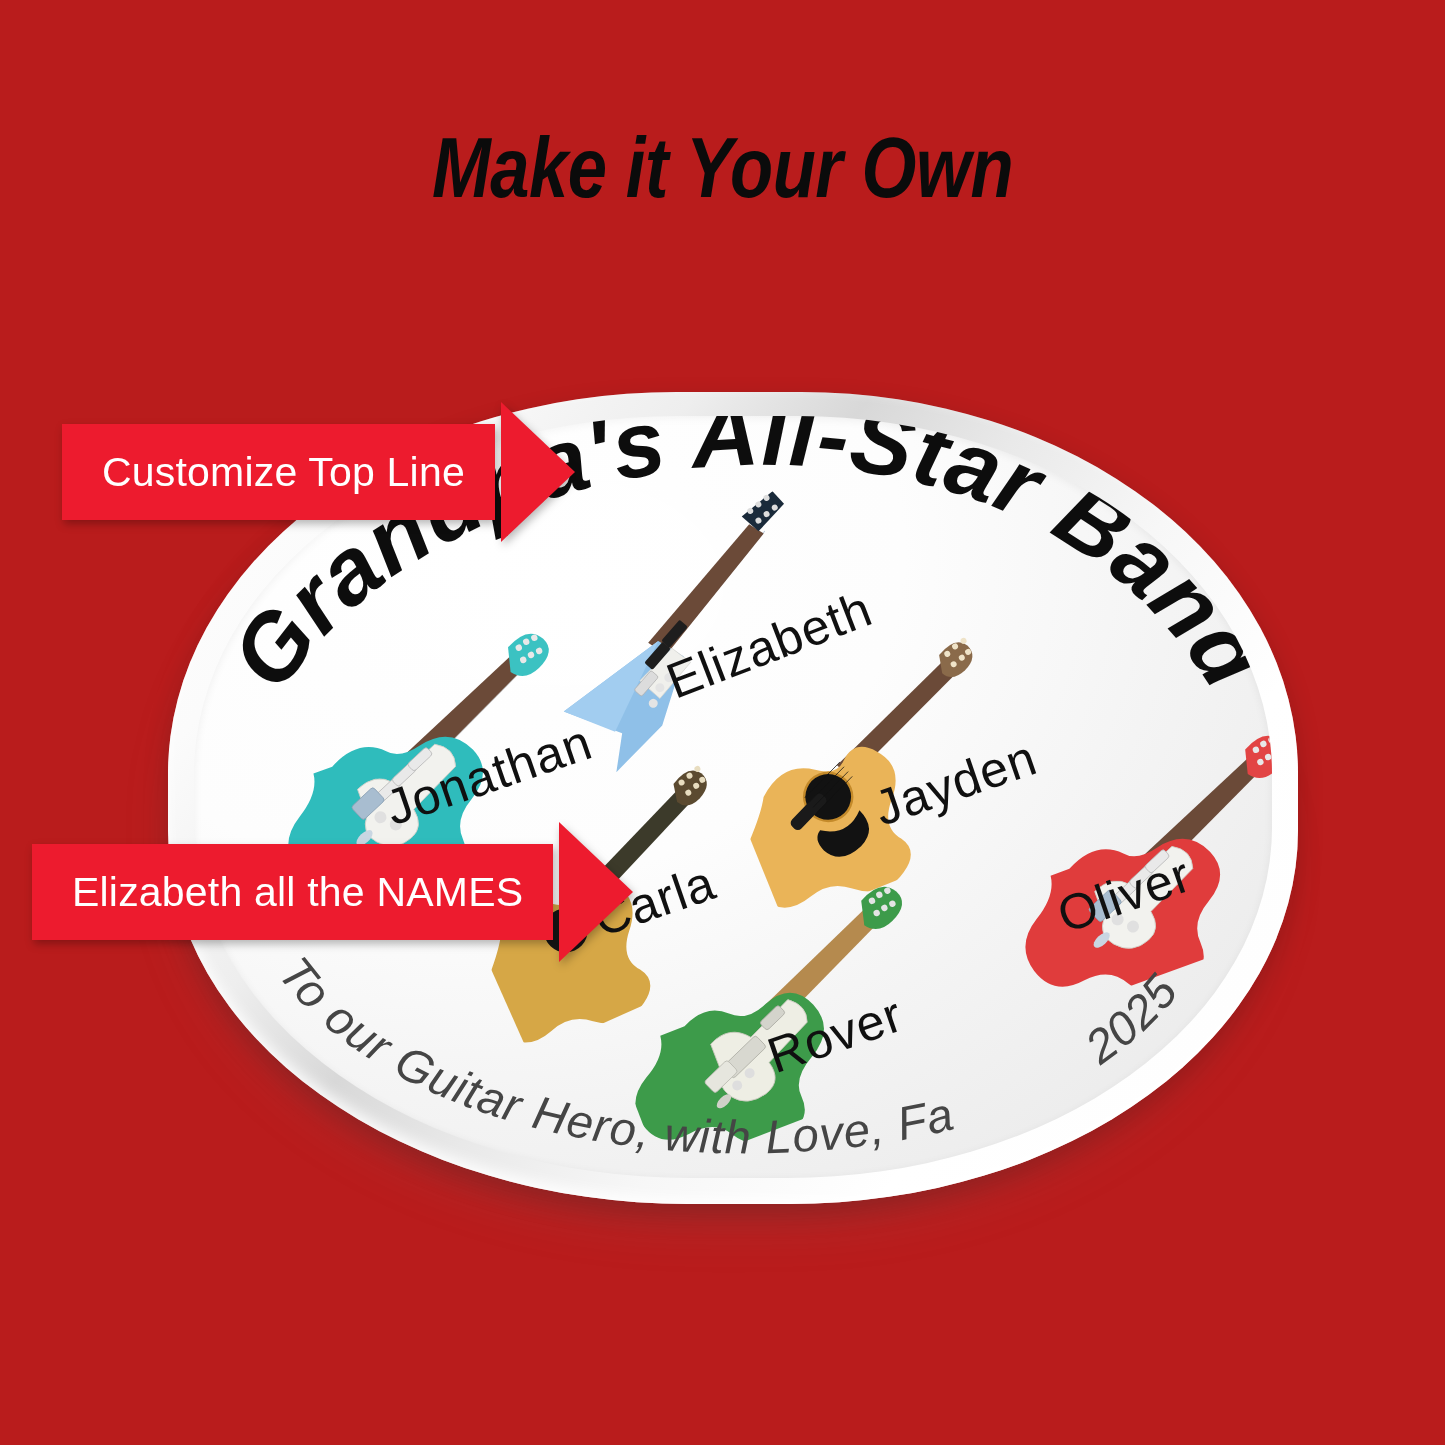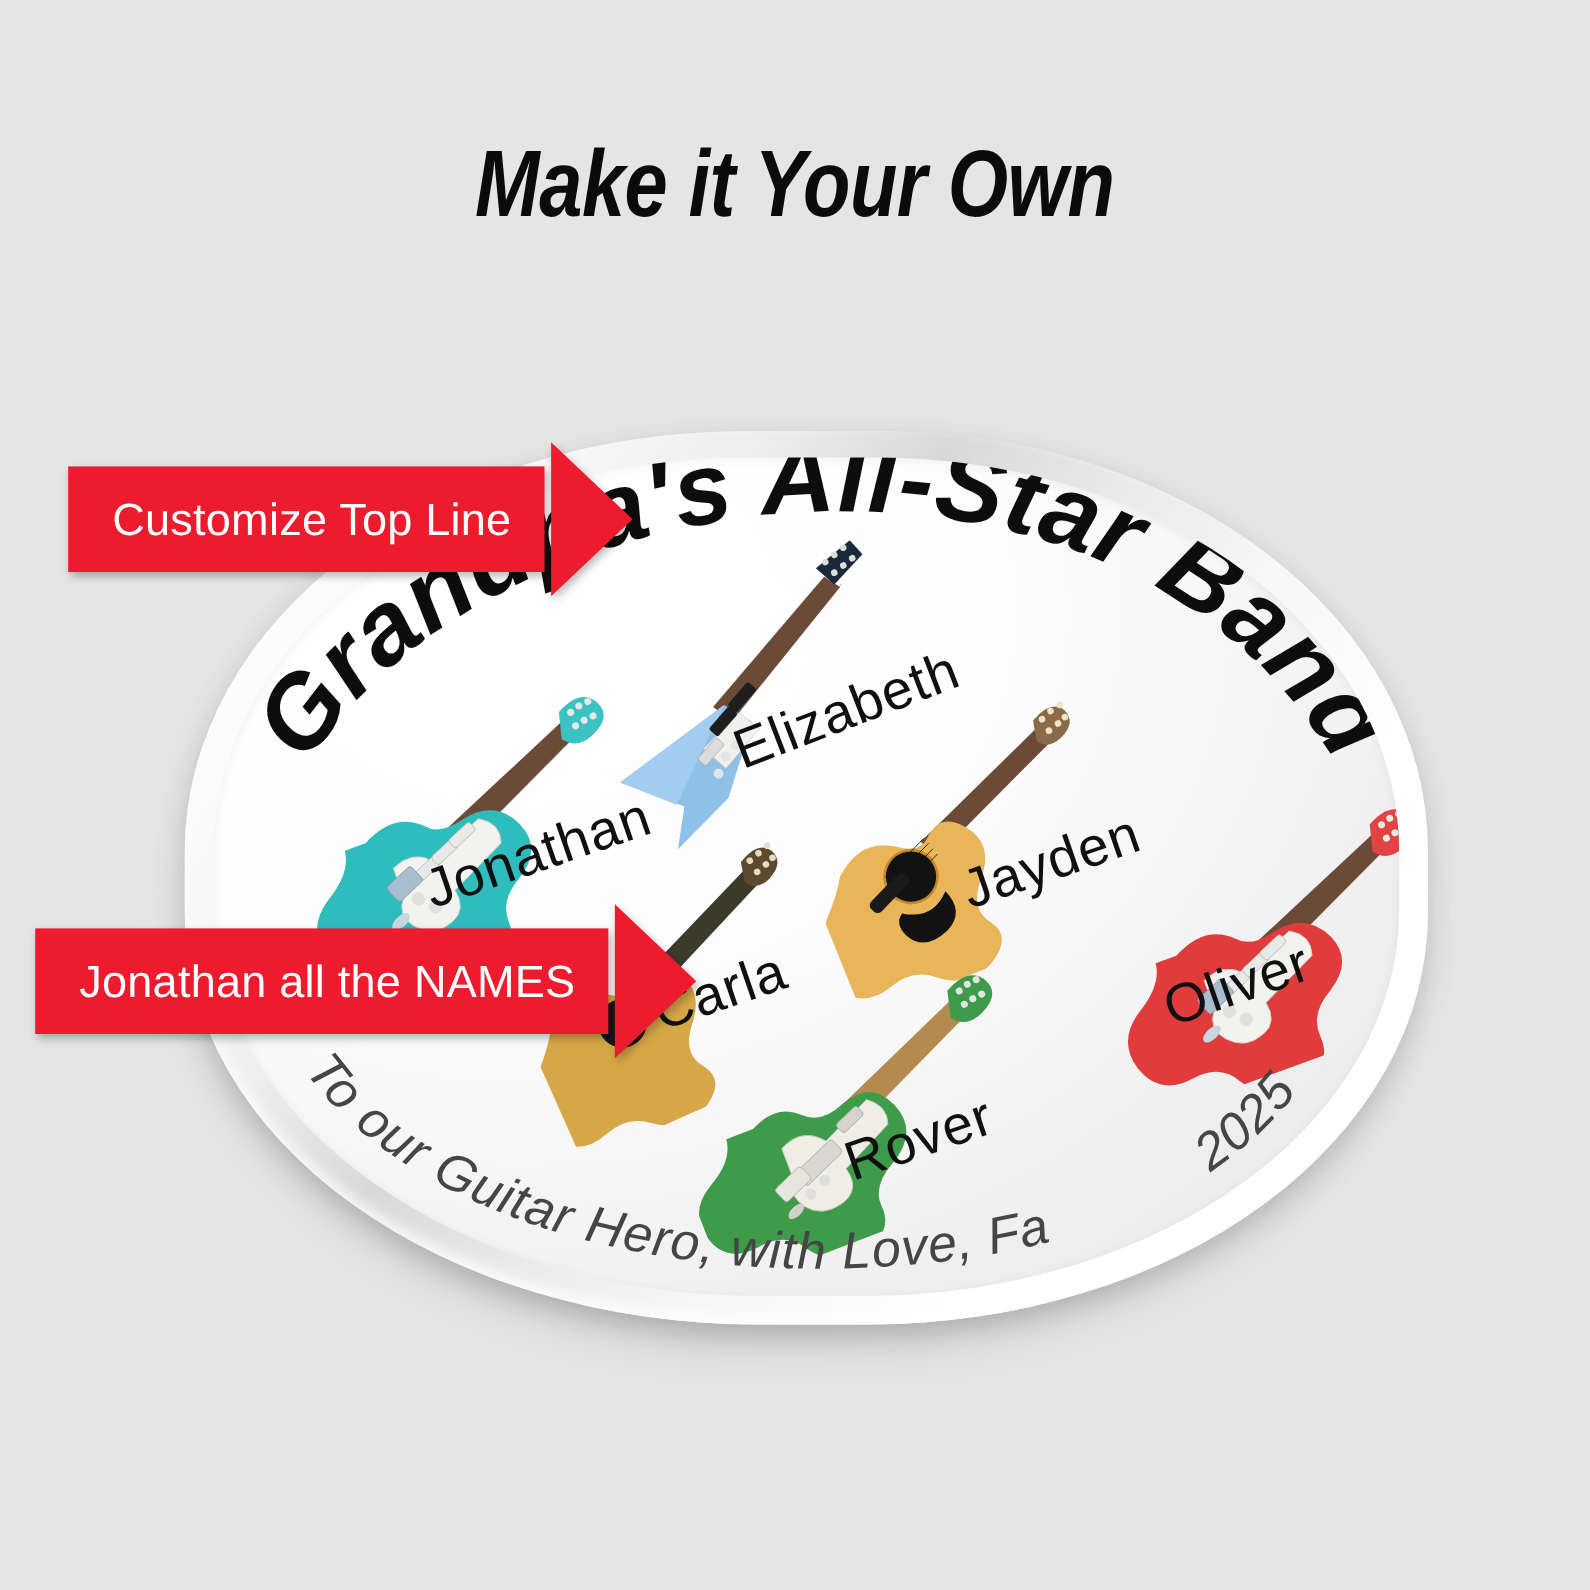--- a/index.html
+++ b/index.html
@@ -13,21 +13,21 @@
     font-family: "Liberation Sans", sans-serif;
     overflow: hidden;
     position: relative;
   }
 
   #stage {
     position: absolute;
     left: 0; top: 0;
     width: 1445px;
     height: 1445px;
-    background: #e5e5e5;
+    background: #b91c1c;
   }
 
   
   .headline {
     position: absolute;
     left: 0;
     top: 118px;
     width: 1445px;
     text-align: center;
     font-family: "Liberation Sans", sans-serif;
@@ -350,19 +350,19 @@
 
   <div class="callout right" style="left:62px; top:424px;">
     <div class="bar">
       <span class="label">Customize Top Line</span>
     </div>
     <div class="tip"></div>
   </div>
 
   <div class="callout right" style="left:32px; top:844px;">
     <div class="bar">
-      <span class="label">Jonathan all the NAMES</span>
+      <span class="label">Elizabeth all the NAMES</span>
     </div>
     <div class="tip"></div>
   </div>
 
 
 </div>
 
 </body></html>

